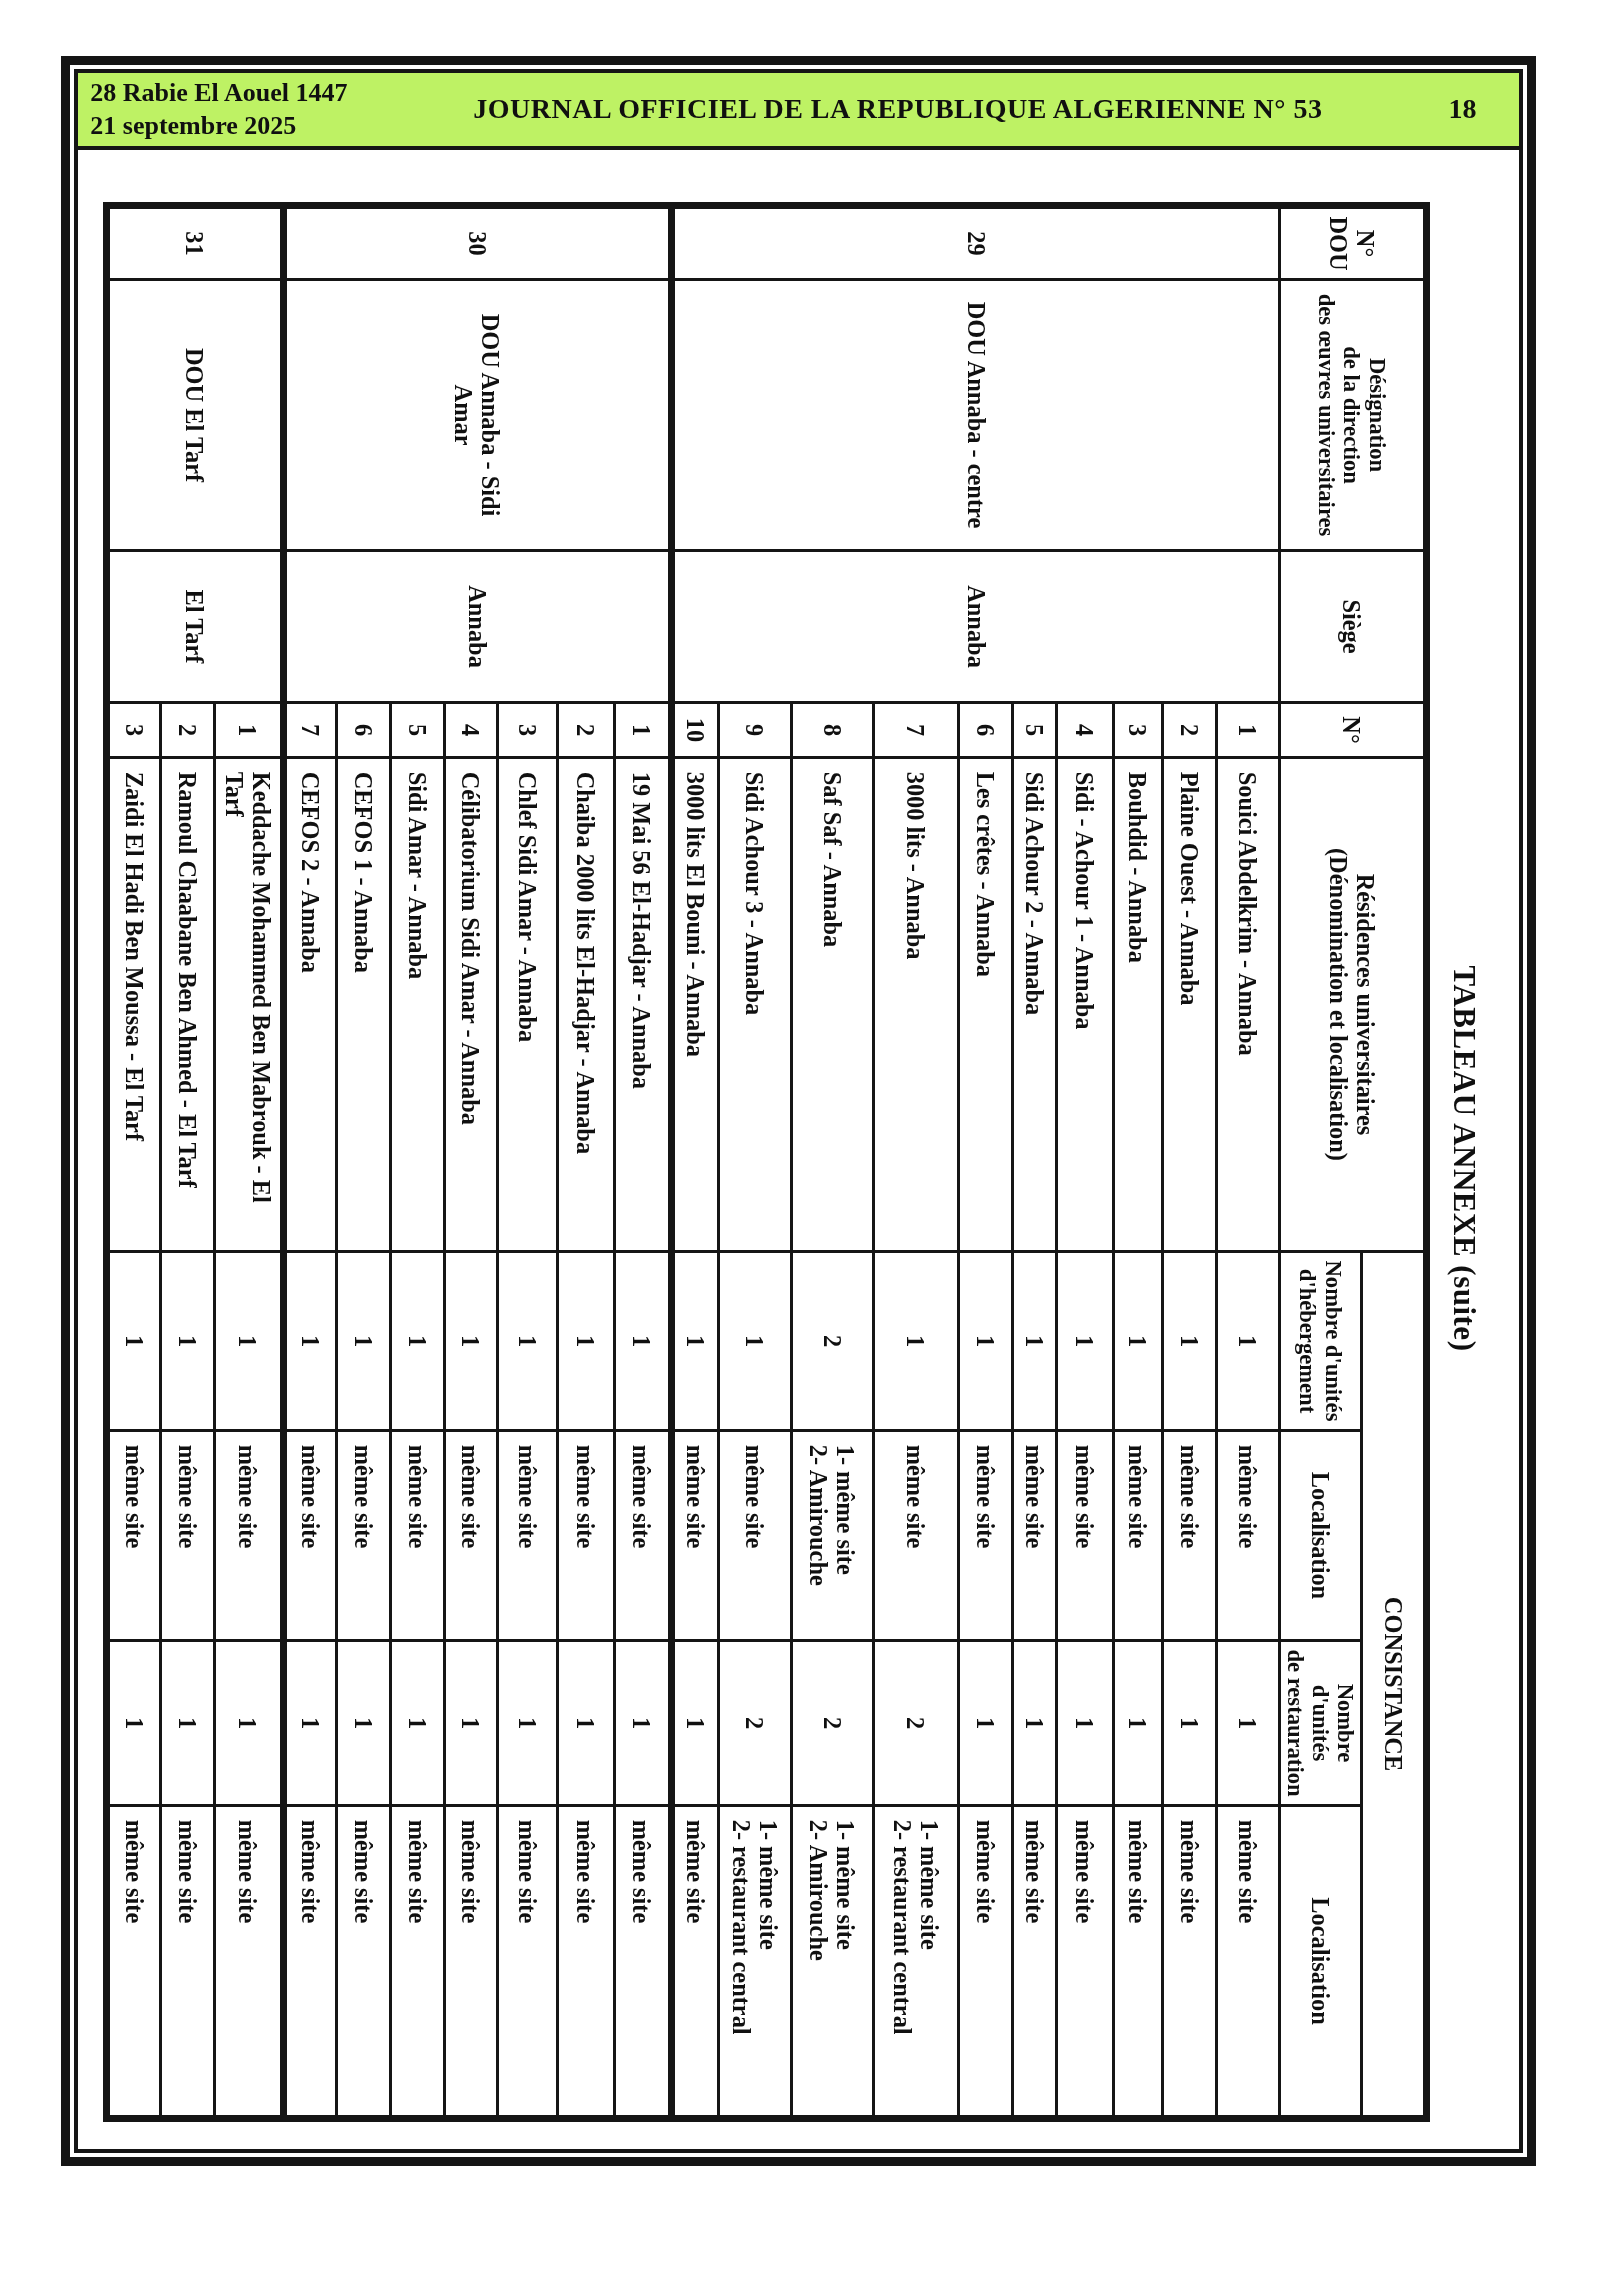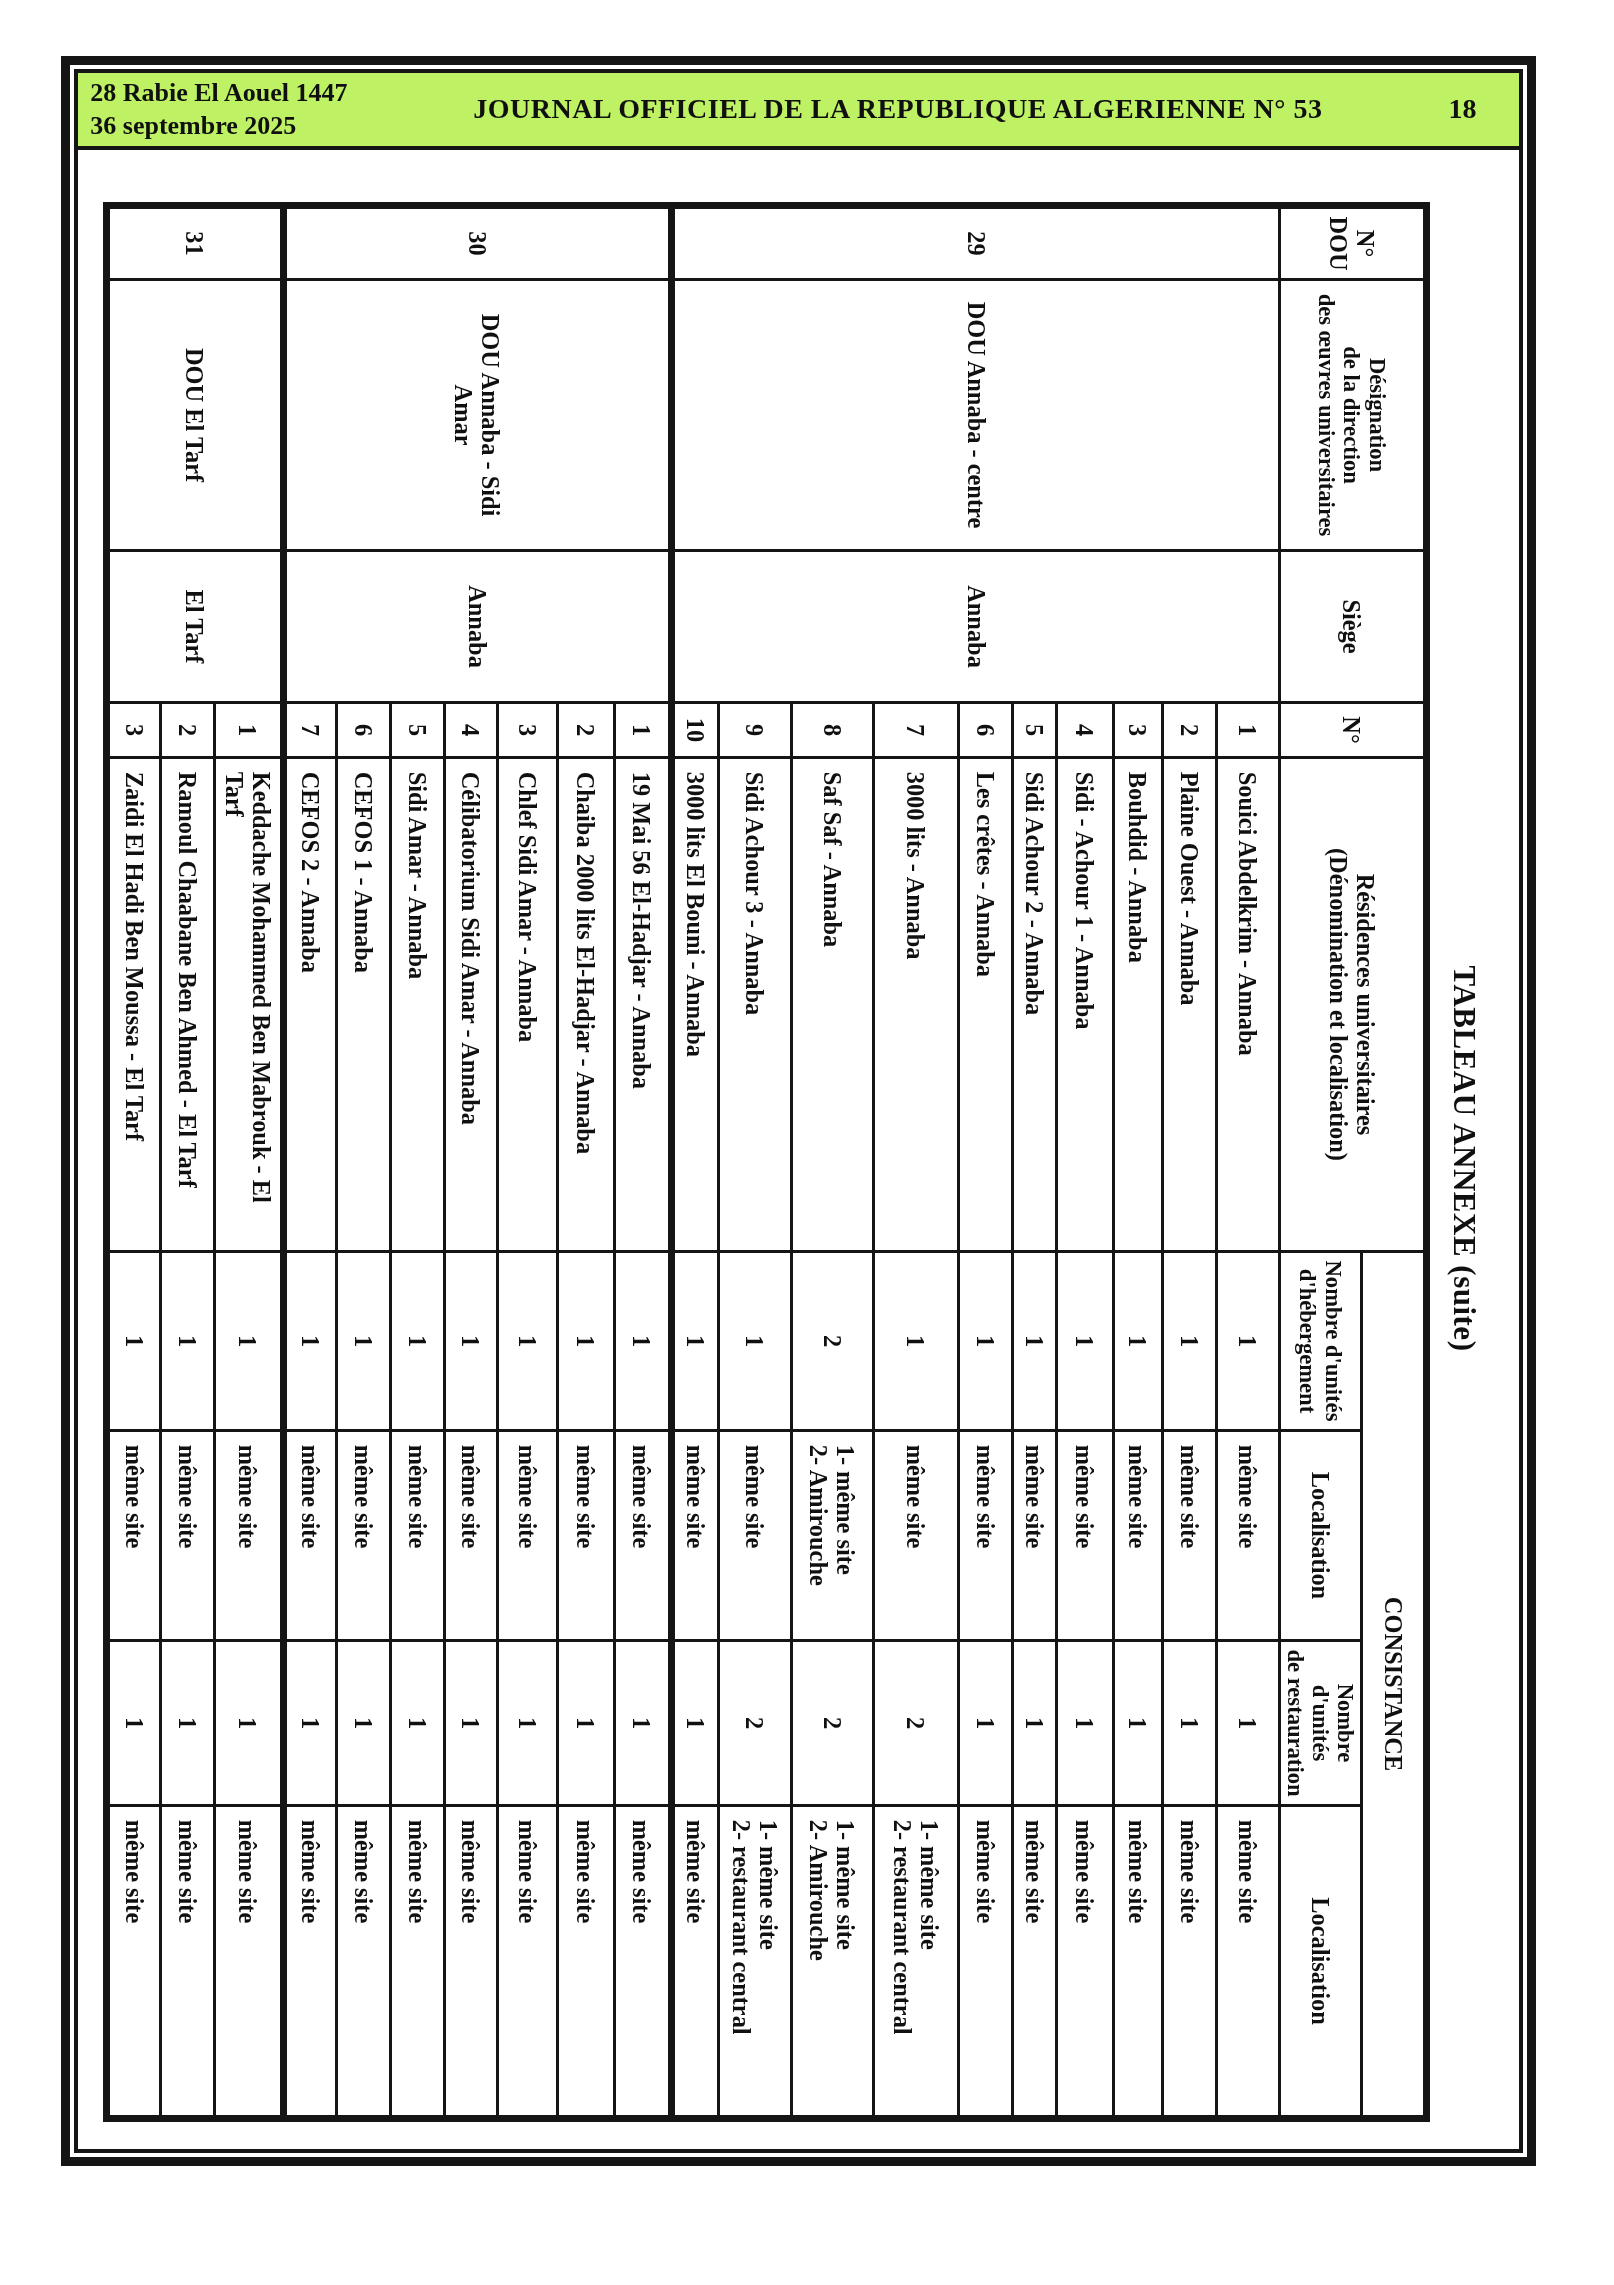--- a/index.html
+++ b/index.html
@@ -37,21 +37,21 @@
   tr.group-start td{border-top:7.2px solid #151515;}
 </style>
 </head>
 <body>
 
 <div class="frame-outer">
   <div class="frame-inner">
     <div class="masthead">
       <div class="mh-left">
         <div>28 Rabie El Aouel 1447</div>
-        <div>36 septembre 2025</div>
+        <div>21 septembre 2025</div>
       </div>
       <div class="mh-center">JOURNAL OFFICIEL DE LA REPUBLIQUE ALGERIENNE N° 53</div>
       <div class="mh-right">18</div>
     </div>
   </div>
 </div>
 
 <div class="rot">
   <div class="tbl-title">TABLEAU ANNEXE (suite)</div>
   <table class="annex">

